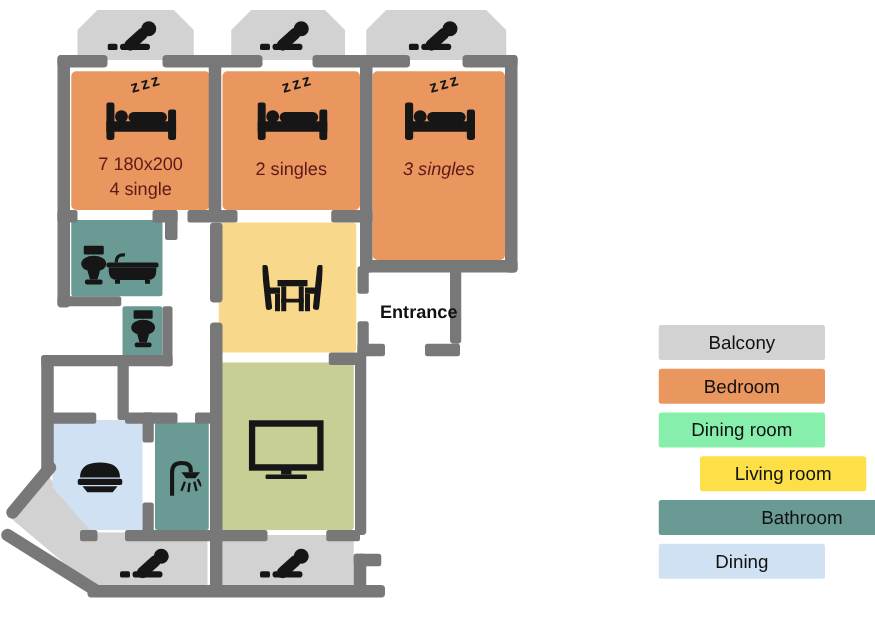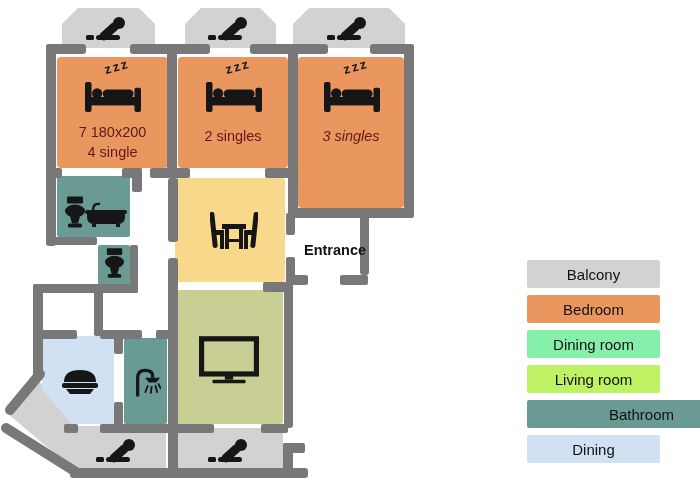--- a/index.html
+++ b/index.html
@@ -262,18 +262,18 @@
     <div>4 single</div>
   </div>
   <div class="room-label" style="left: 178px; top: 126px; width: 110px; color: rgb(94, 25, 25);">2 singles</div>
   <div class="room-label" style="left: 298px; top: 126px; width: 106px; color: rgb(94, 25, 25); font-style: italic;">3 singles</div>
   <div class="entrance-label" style="left: 297px; top: 242px; width: 76px; color: rgb(17, 17, 17);">Entrance</div>
 
   <div class="legend">
     <div class="legend-item" style="background-color: rgb(210, 210, 210); color: rgb(17, 17, 17);">Balcony</div>
     <div class="legend-item" style="background-color: rgb(233, 150, 95); color: rgb(17, 17, 17);">Bedroom</div>
     <div class="legend-item" style="background-color: #86efac; color: rgb(17, 17, 17);">Dining room</div>
-    <div class="legend-item" style="background-color: #bef264; color: rgb(17, 17, 17);">Living room</div>
+    <div class="legend-item" style="background-color: #fde047; color: rgb(17, 17, 17); margin-left: 33px;">Living room</div>
     <div class="legend-item" style="background-color: rgb(105, 155, 148); color: rgb(17, 17, 17); padding-left: 48px;">Bathroom</div>
     <div class="legend-item" style="background-color: rgb(207, 225, 243); color: rgb(17, 17, 17);">Dining</div>
   </div>
 
 </div>
 
 </body></html>

